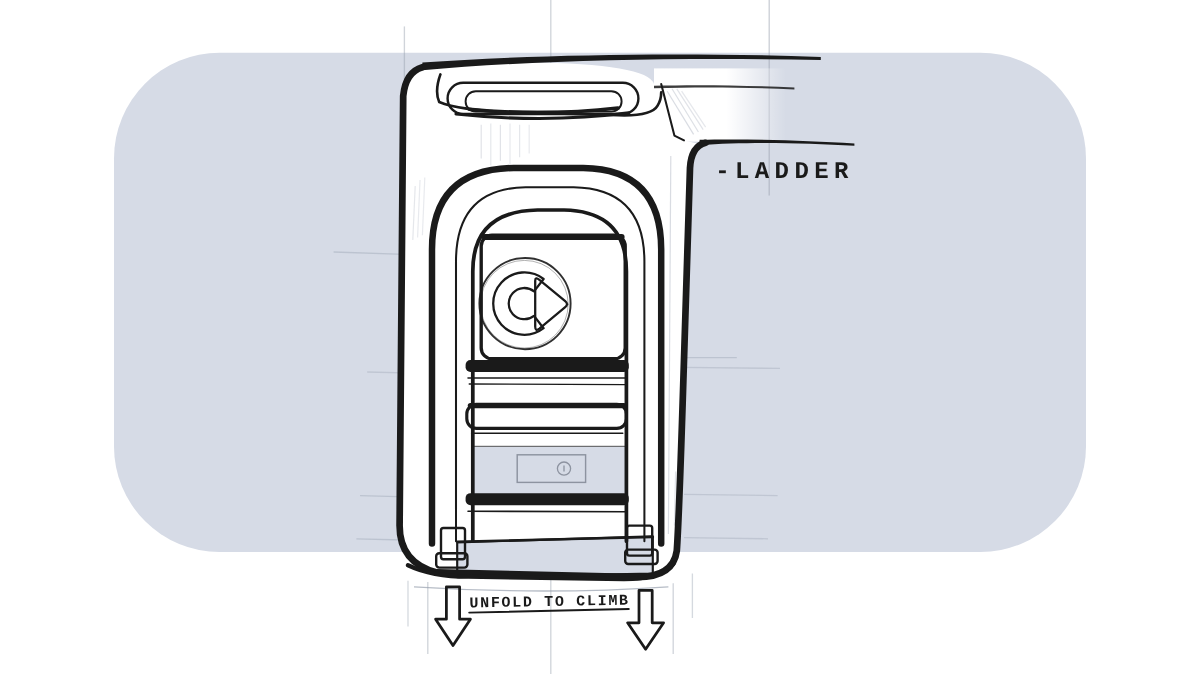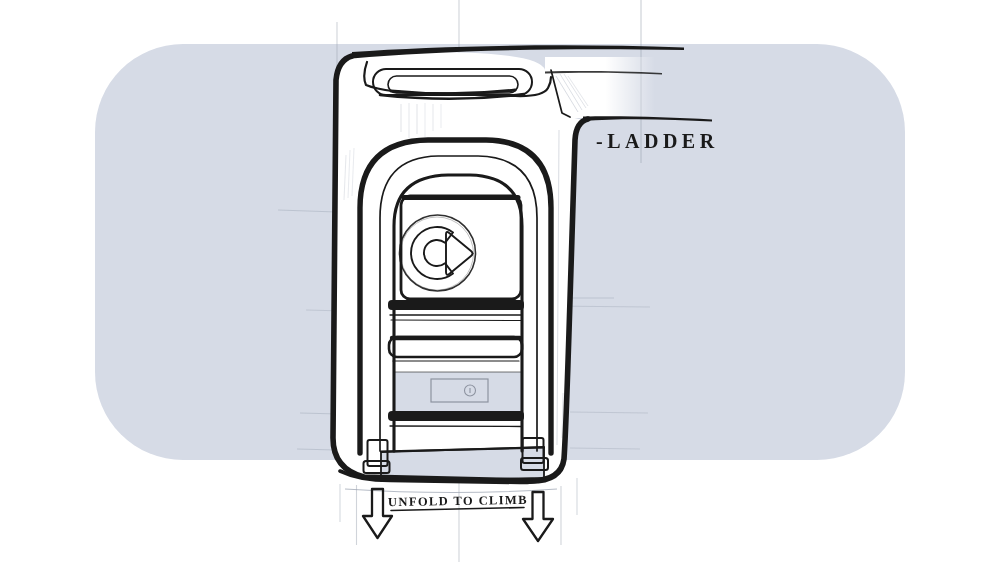--- a/index.html
+++ b/index.html
@@ -1,21 +1,21 @@
 <!DOCTYPE html>
 <html style="--page-bg: #ffffff; --card-bg: #d6dbe6; --ink: #1a1a1a; --guide: #97a0ae; --shade: #b4bac6; --detail: #8d93a0;"><head>
 <meta charset="utf-8">
 <style>
   :root{
     --page-bg:#ffffff; --card-bg:#d6dbe6; --ink:#1a1a1a;
     --guide:#97a0ae; --shade:#b4bac6; --detail:#8d93a0;
   }
   html,body{margin:0;padding:0;background:var(--page-bg);}
   .stage{position:relative;width:1000px;height:562px;background:var(--page-bg);
-    font-family:Liberation Serif, serif;overflow:hidden;}
+    font-family:Liberation Mono, monospace;overflow:hidden;}
   svg{display:block}
   .ink{stroke:var(--ink);fill:none;stroke-linecap:round;stroke-linejoin:round;}
   .guide{stroke:var(--guide);fill:none;stroke-width:1.1;}
   .shade{stroke:var(--shade);fill:none;stroke-width:1;}
   .hand{font-weight:700;fill:var(--ink);}
 </style>
 </head>
 <body>
 
 <div class="stage">

